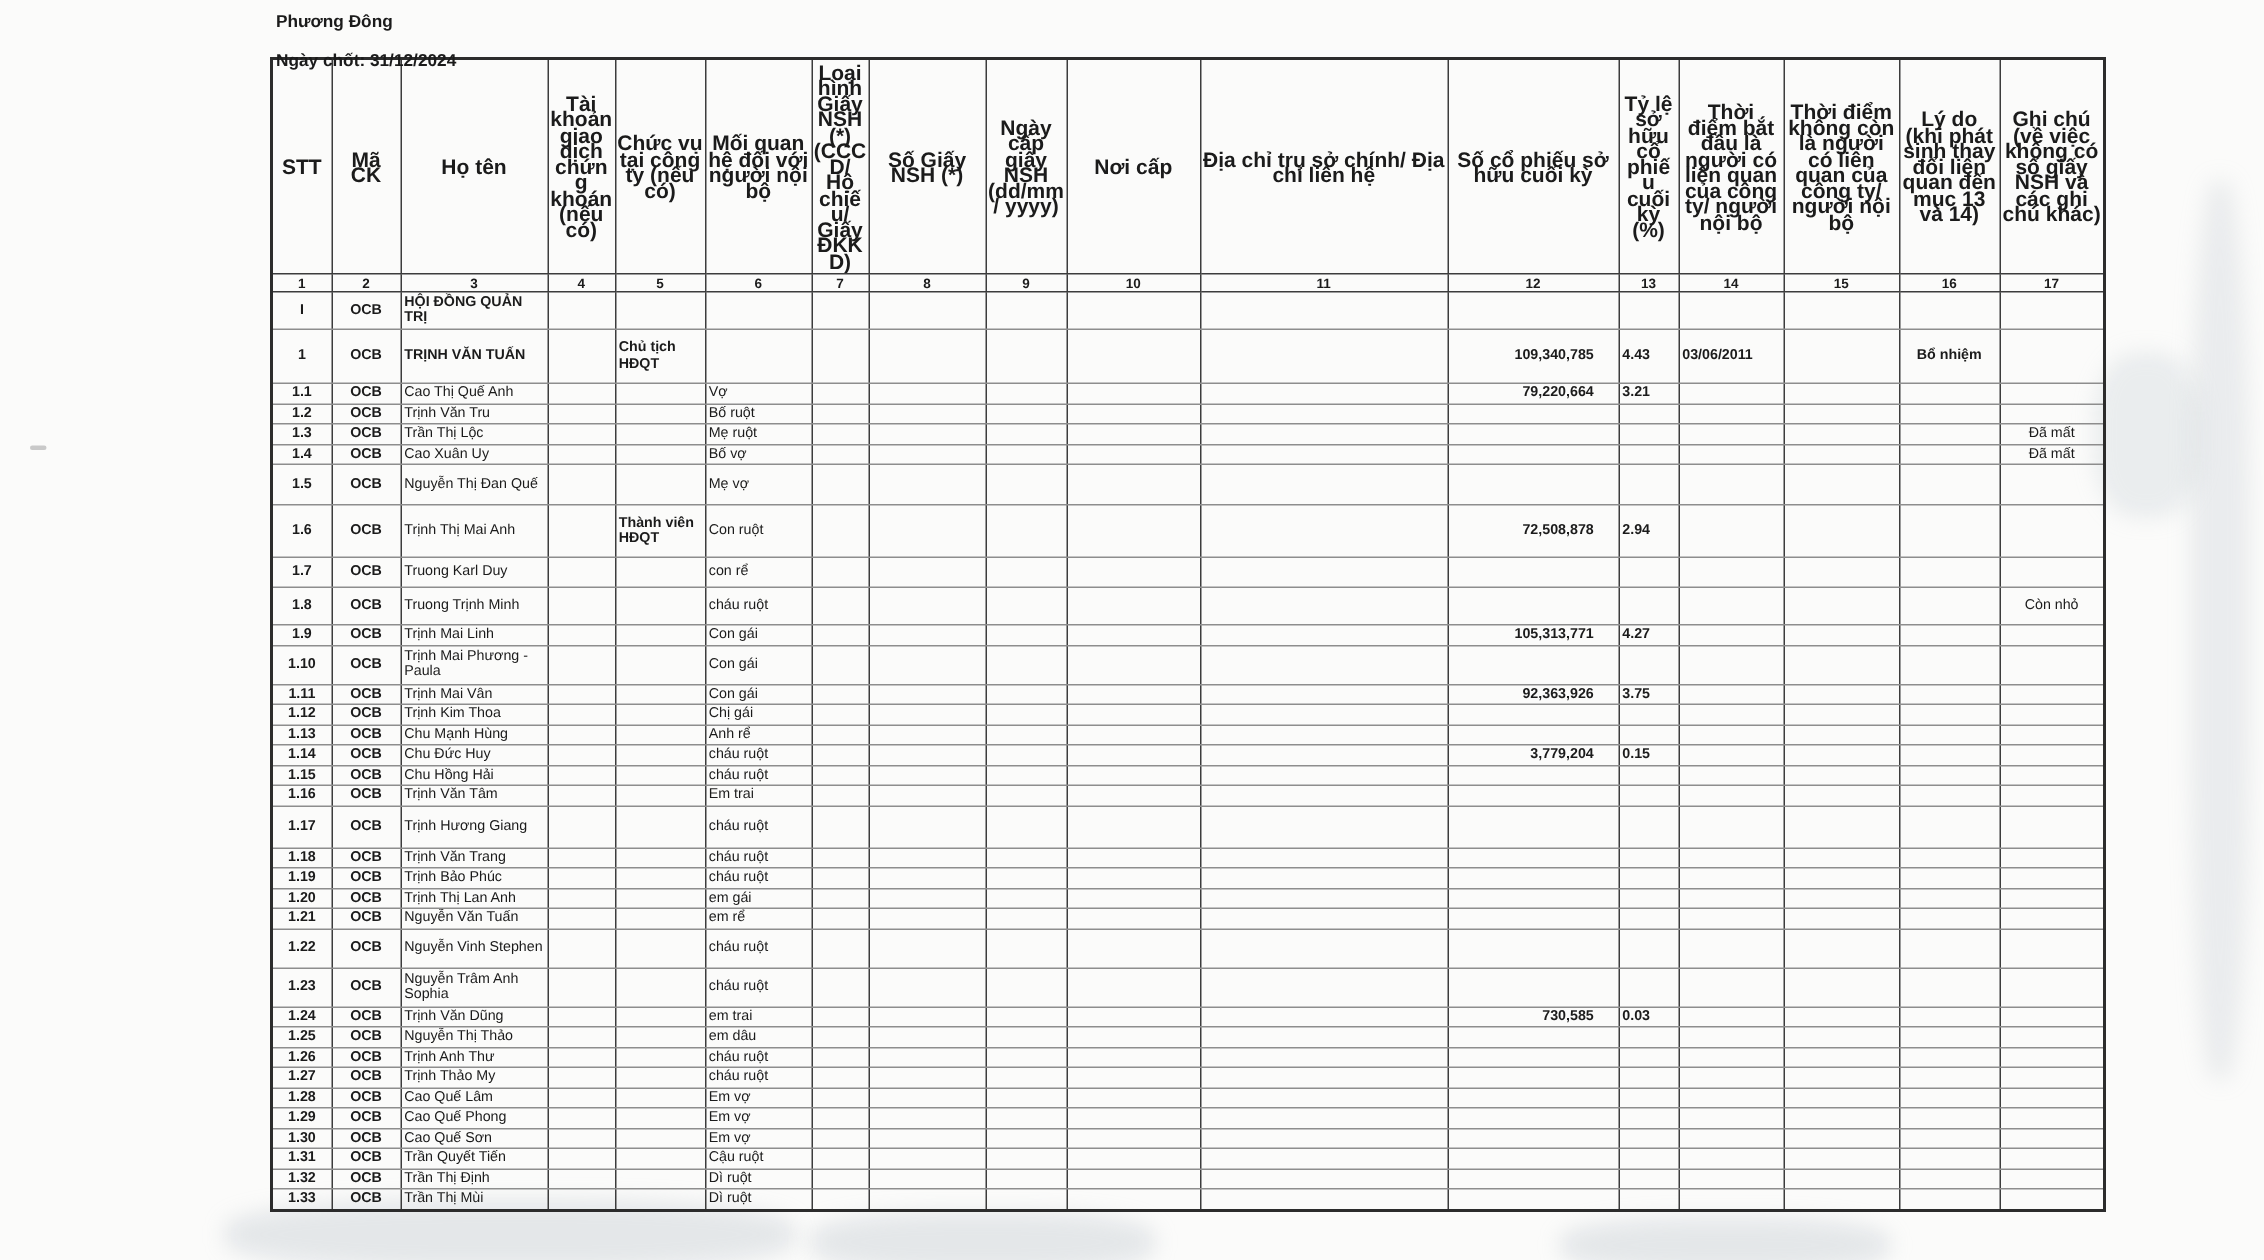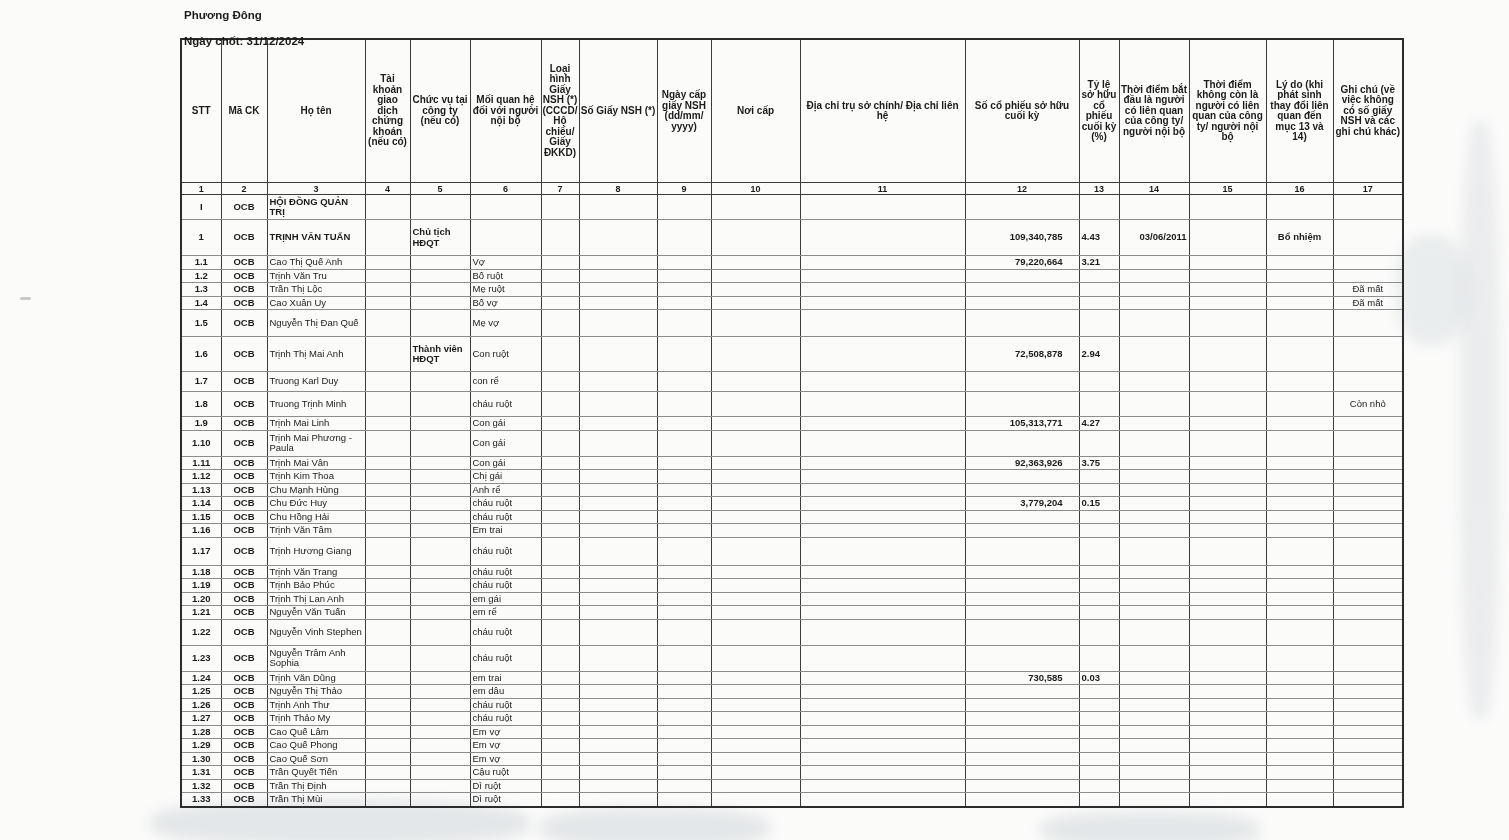--- a/index.html
+++ b/index.html
@@ -28,40 +28,40 @@
     border-collapse:collapse;table-layout:fixed;
     background:transparent;
   }
   table.sheet{border:2px solid #2c2c2c;}
   .sheet th,.sheet td{
     border:1px solid #3c3c3c;
     overflow:hidden;
     word-wrap:break-word;
   }
   .sheet thead th.lab{
-    font-size:10px;font-weight:bold;line-height:10.5px;
+    font-size:14px;font-weight:bold;line-height:10.5px;
     text-align:center;vertical-align:middle;padding:2px 1px;height:138px;
   }
   .sheet thead th.num{
     font-size:9px;font-weight:bold;height:11px;padding:0;text-align:center;vertical-align:middle;
   }
   .sheet tbody td{
     font-size:9.5px;line-height:10.5px;padding:1px 2px;vertical-align:middle;
     border-top:1px solid #8d8d8d;border-bottom:1px solid #8d8d8d;
   }
   .sheet tbody tr{height:12px;}
   
   .sheet tbody td.c0,.sheet tbody td.c1{font-weight:bold;text-align:center;}
   .sheet tbody td.c2{text-align:left;}
   .sheet tbody td.c3{text-align:center;}
   .sheet tbody td.c4{text-align:left;font-weight:bold;}
   .sheet tbody td.c5{text-align:left;}
   .sheet tbody td.c11{text-align:right;padding-right:16px;font-weight:bold;}
   .sheet tbody td.c12{text-align:left;font-weight:bold;}
-  .sheet tbody td.c13{text-align:right;font-weight:bold;}
+  .sheet tbody td.c13{text-align:left;font-weight:bold;}
   .sheet tbody td.c14{text-align:center;}
   .sheet tbody td.c15{text-align:center;font-weight:bold;}
   .sheet tbody td.c16{text-align:center;}
   tr.section td.c2, tr.main td.c2{font-weight:bold;}
 </style>
 </head>
 <body>
 
 <div class="blob b1"></div>
 <div class="blob b2"></div>

